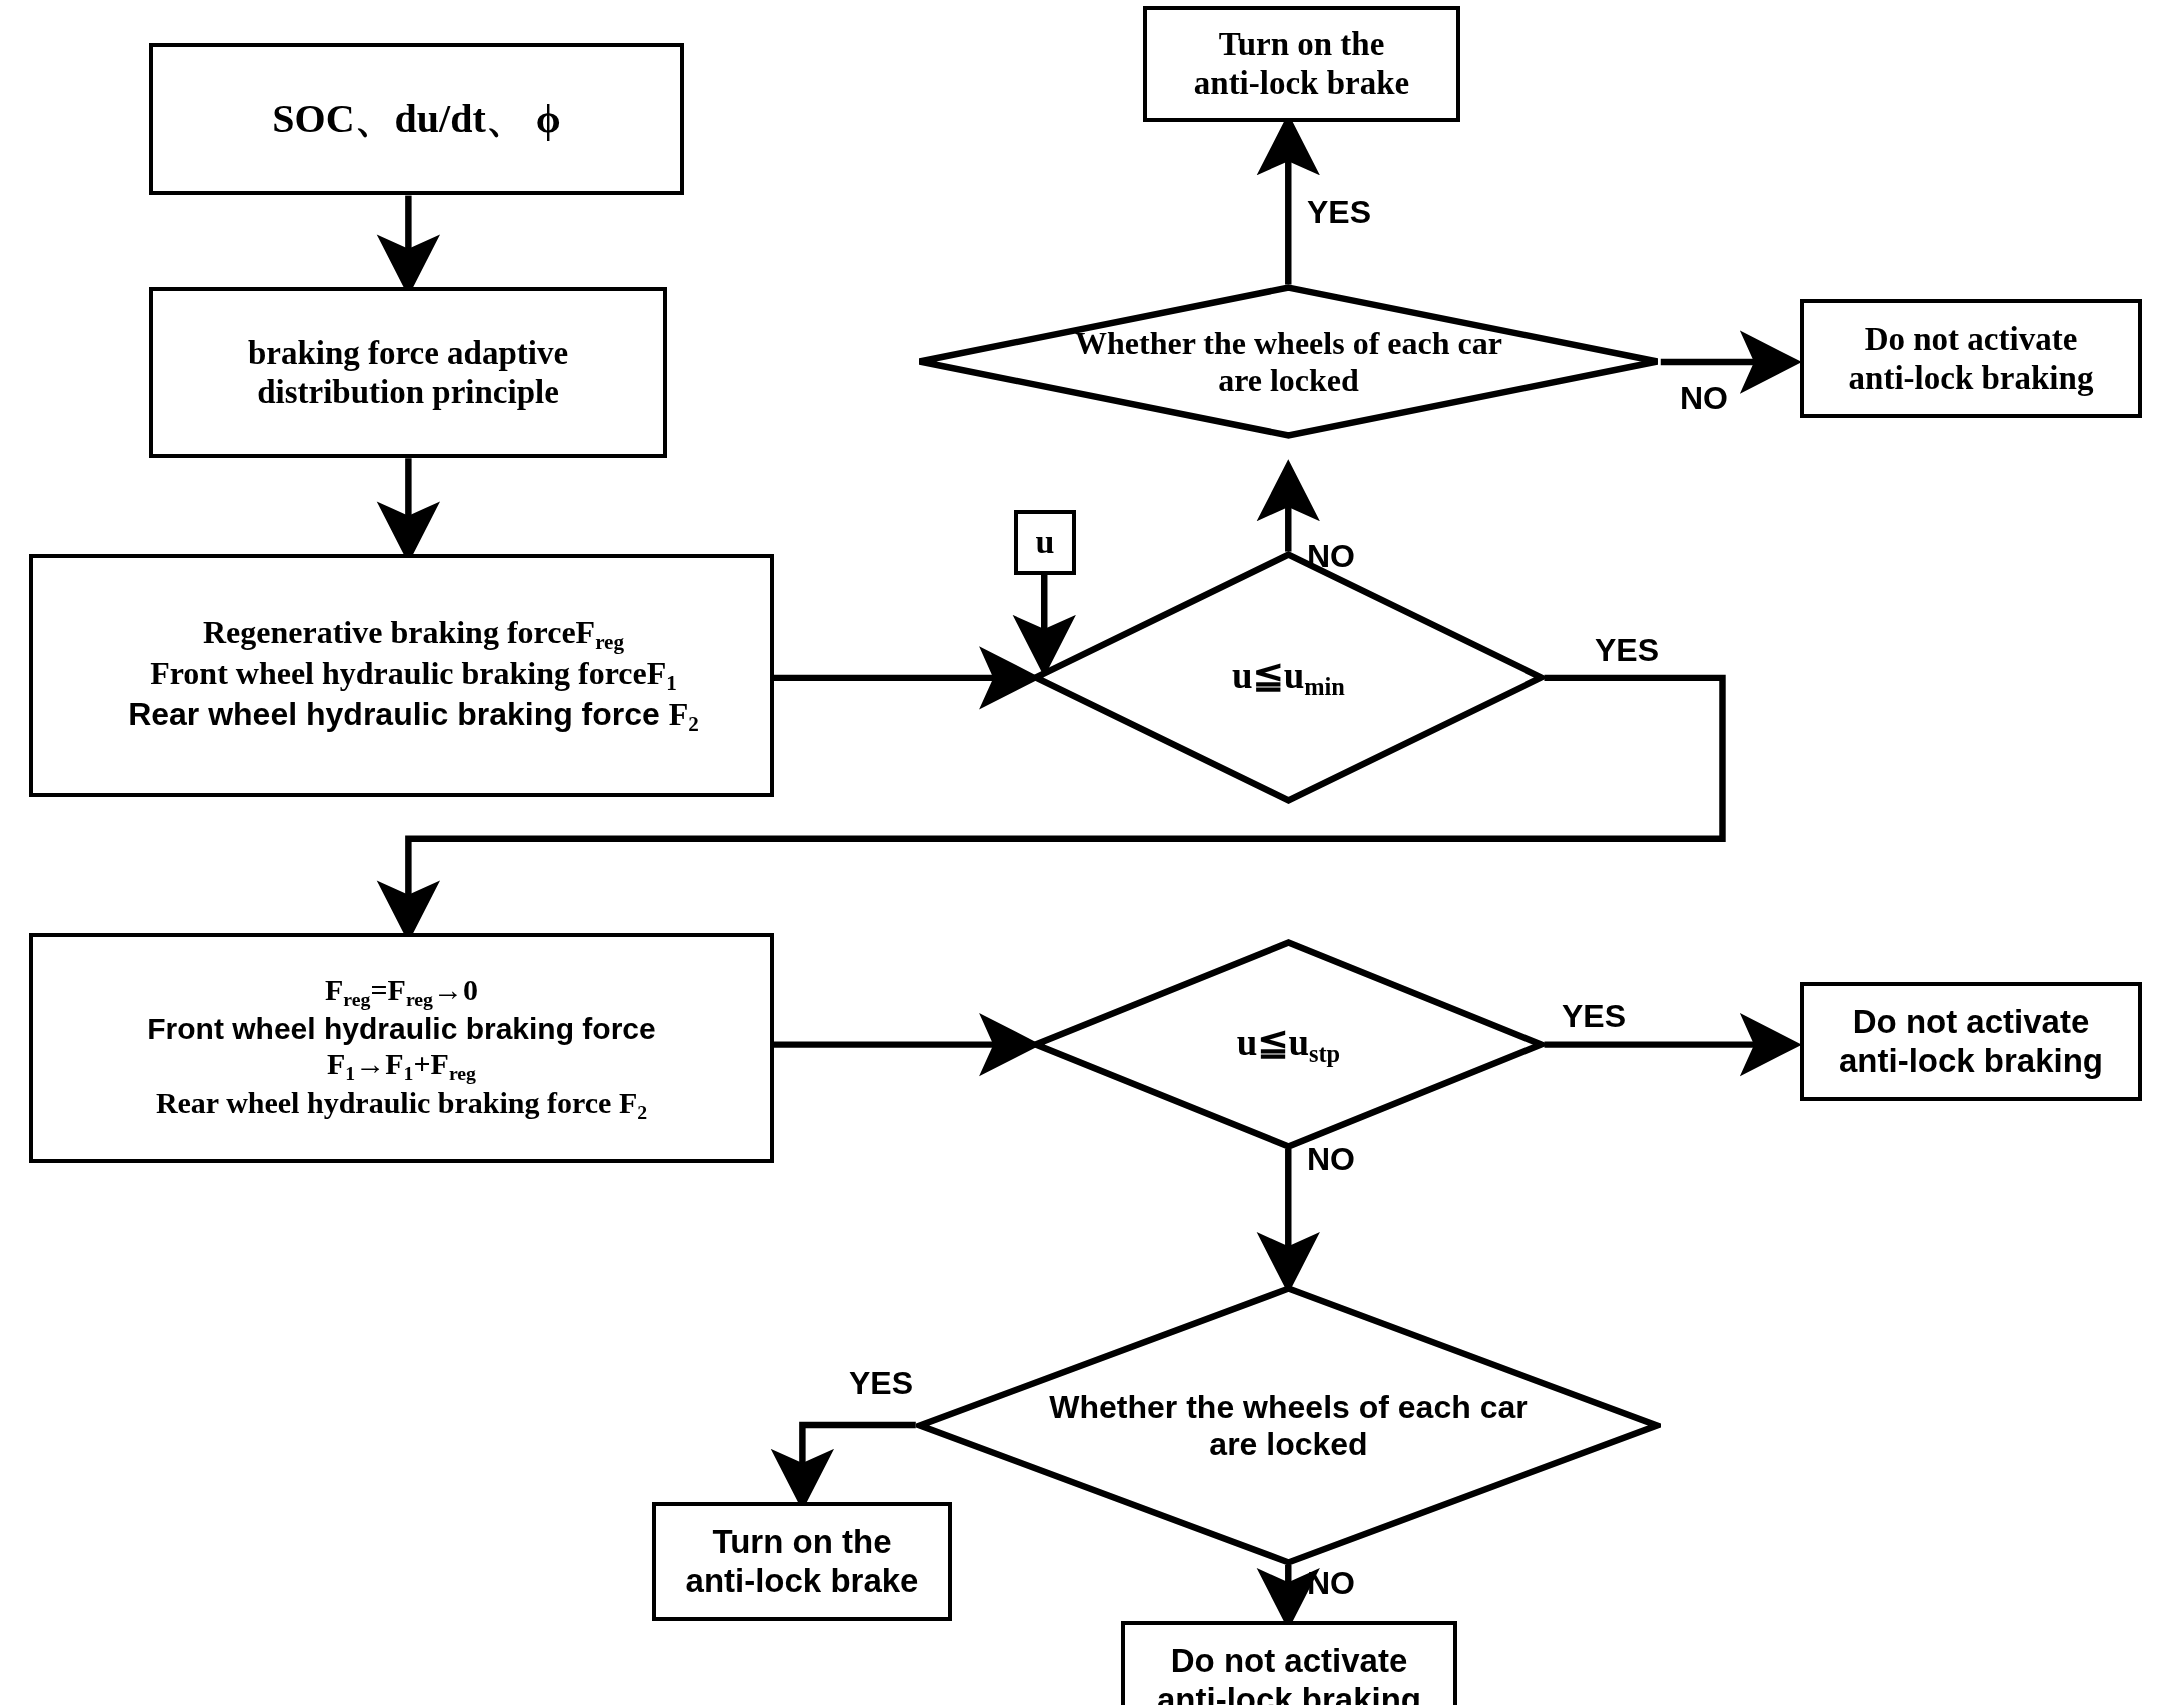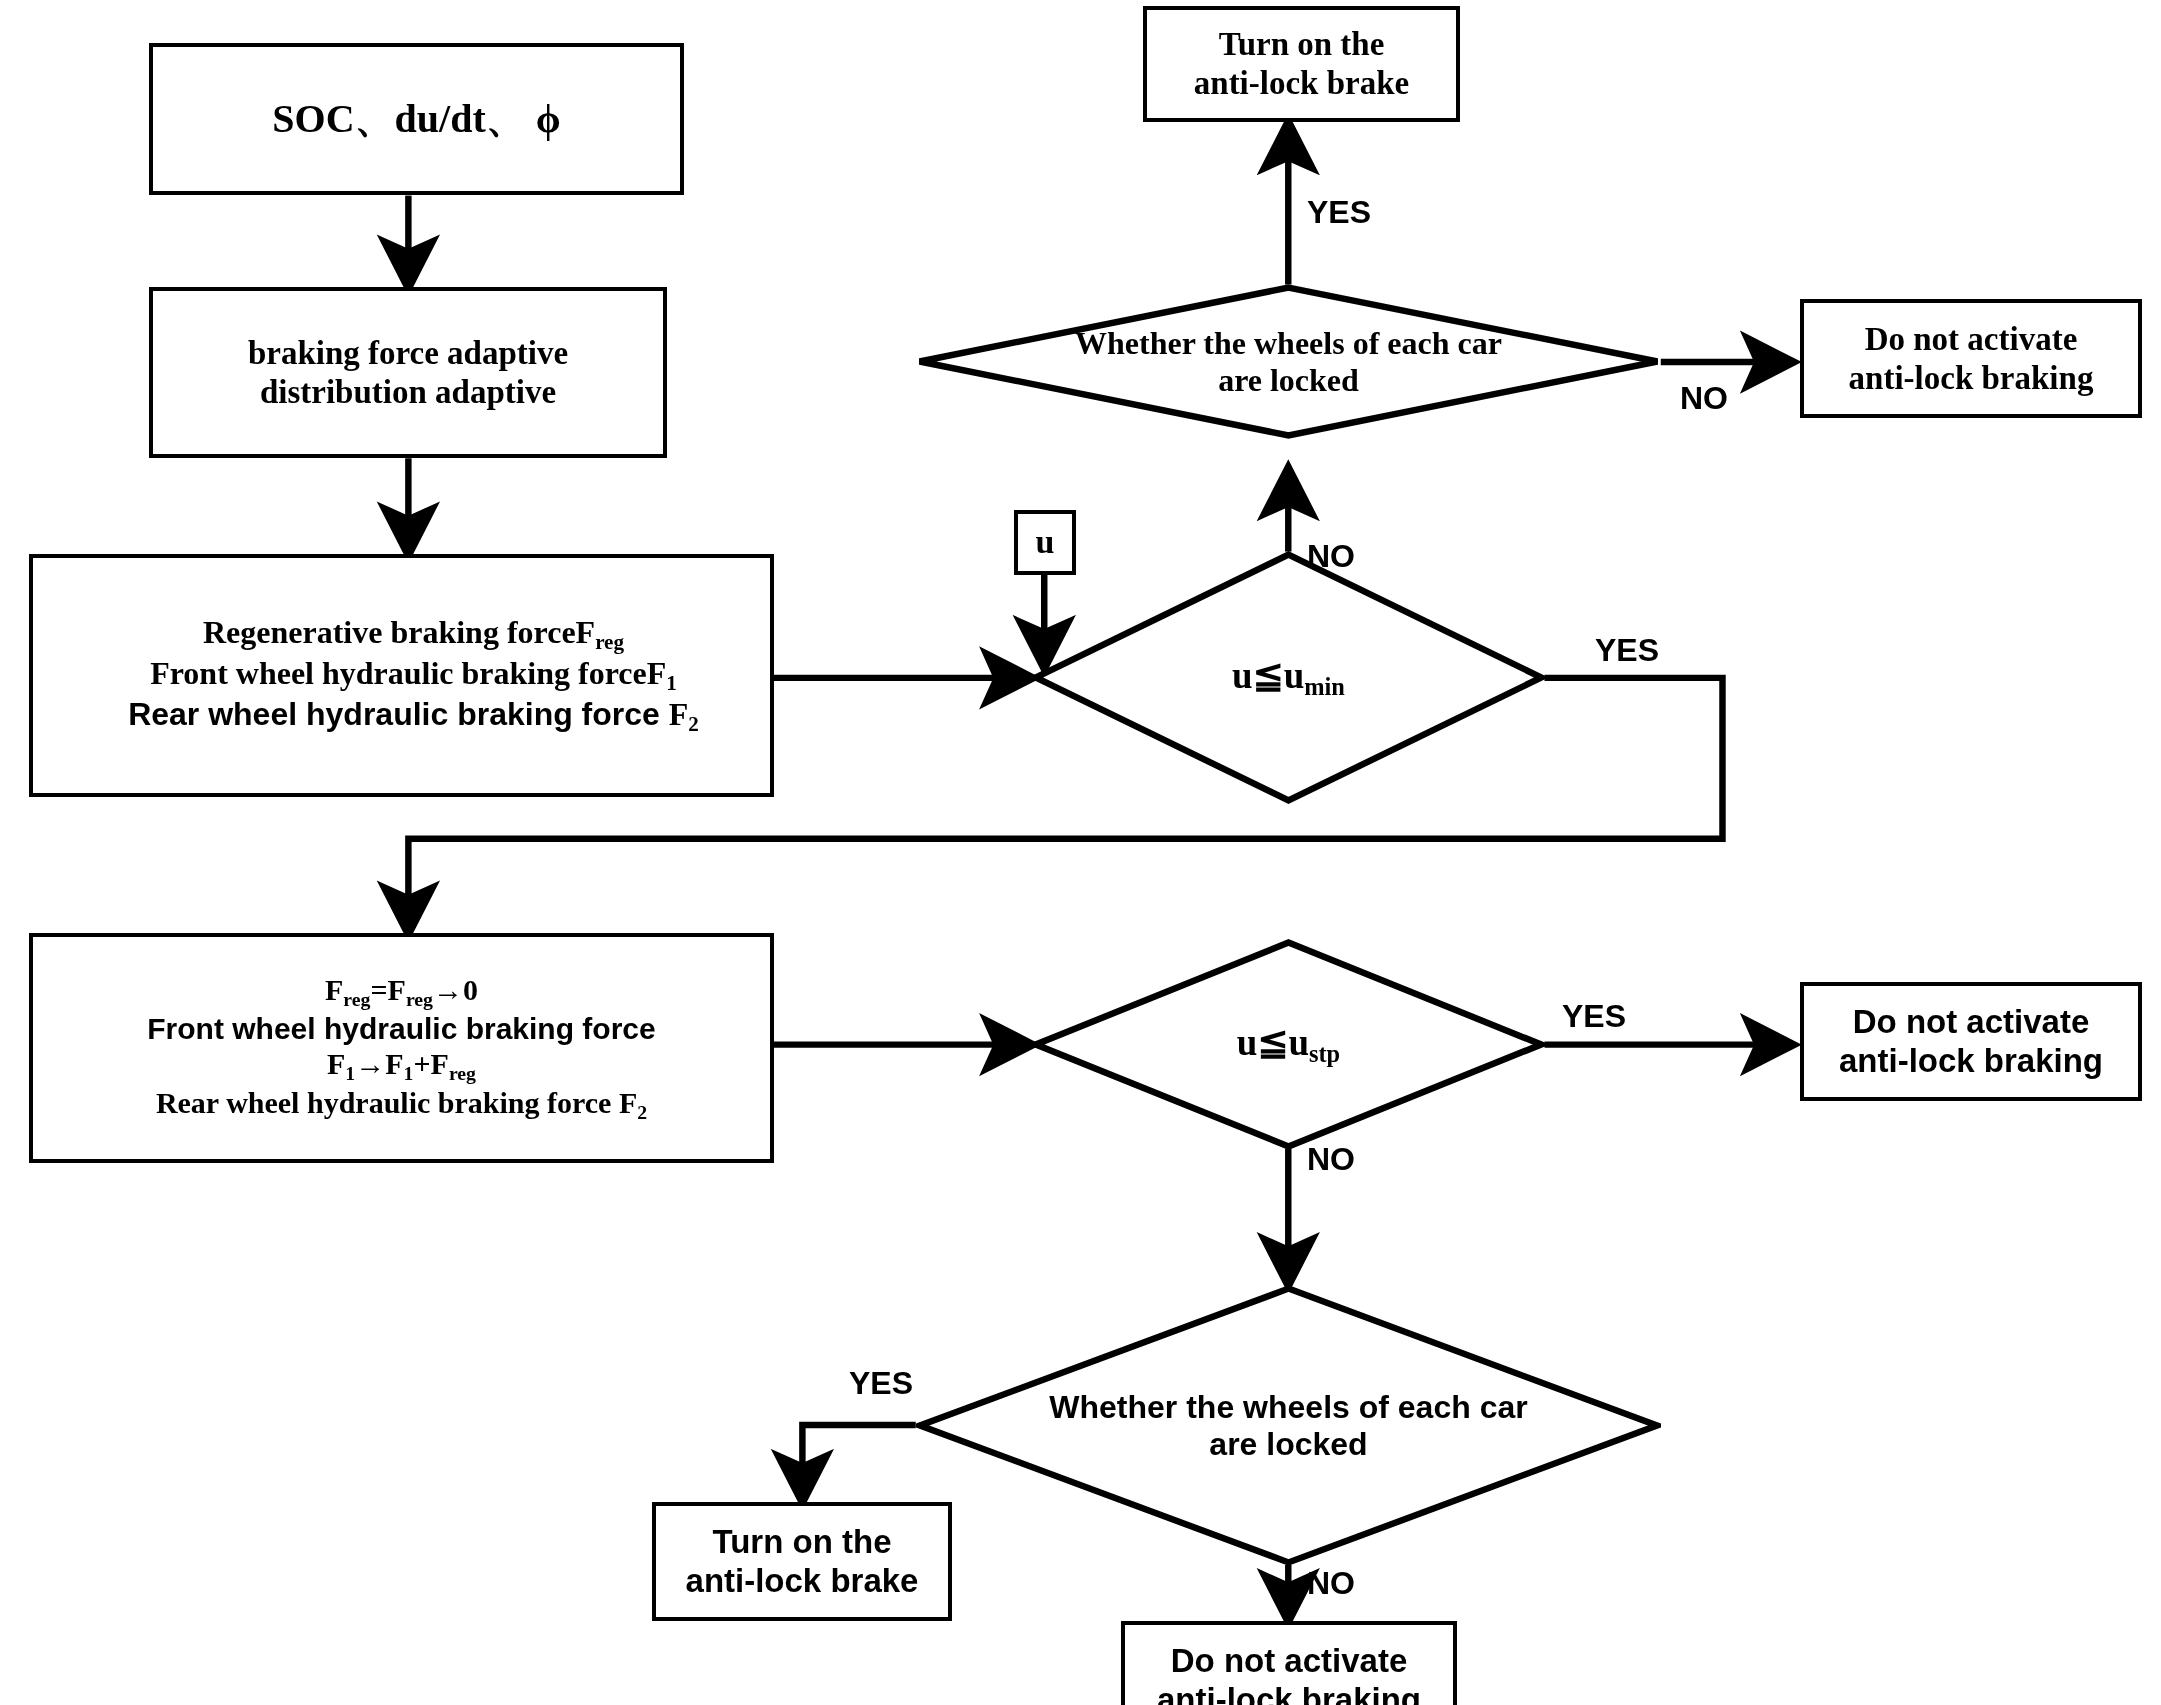--- a/index.html
+++ b/index.html
@@ -70,21 +70,21 @@
 
   <div class="node serif" style="left:149px;top:43px;width:535px;height:152px;font-size:40px;">
     <div class="txt">
         <span class="ln">SOC、du/dt、 ϕ</span>
       </div>
   </div>
 
   <div class="node serif" style="left:149px;top:287px;width:518px;height:171px;font-size:33px;">
     <div class="txt">
       <span class="ln">braking force adaptive</span>
-      <span class="ln">distribution adaptive</span>
+      <span class="ln">distribution principle</span>
     </div>
   </div>
 
   <div class="node" style="left:29px;top:554px;width:745px;height:243px;font-size:32px;padding-left:24px;">
     <div class="txt">
       <span class="ln serif">
         <span>Regenerative braking force</span><span>F</span><sub>reg</sub>
       </span>
       <span class="ln serif">
         <span>Front wheel hydraulic braking force</span><span>F</span><sub>1</sub>

